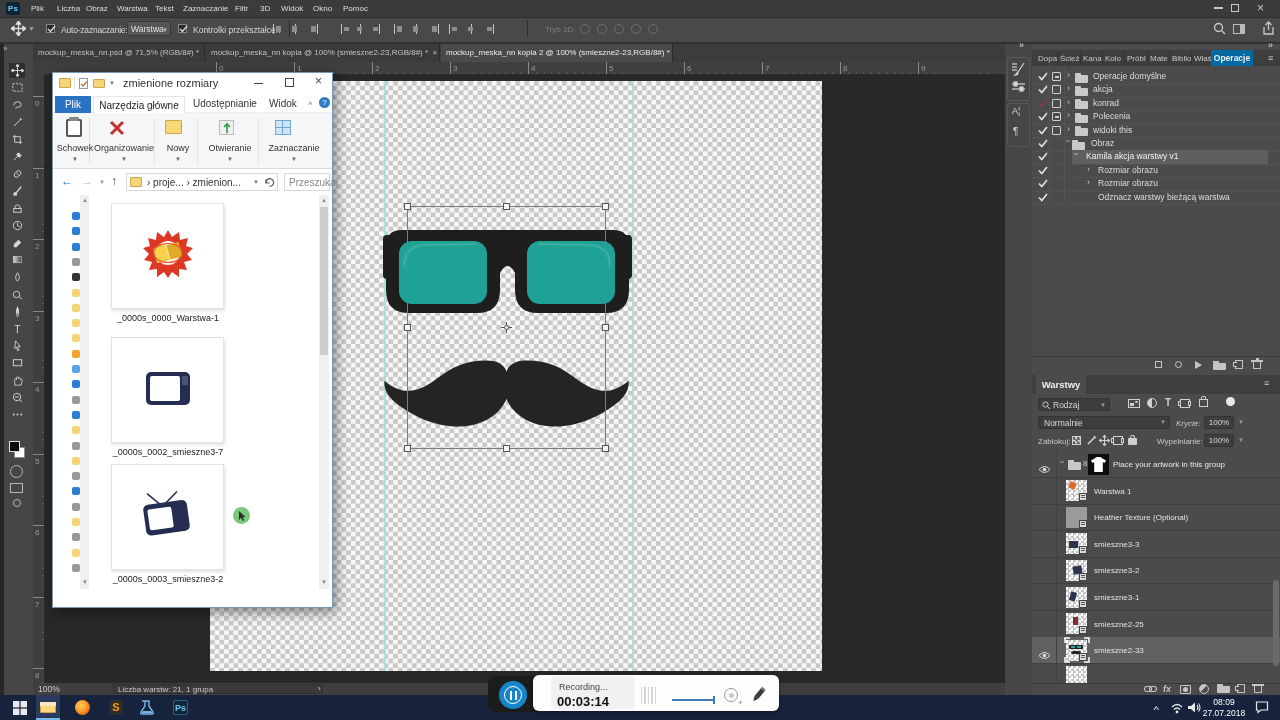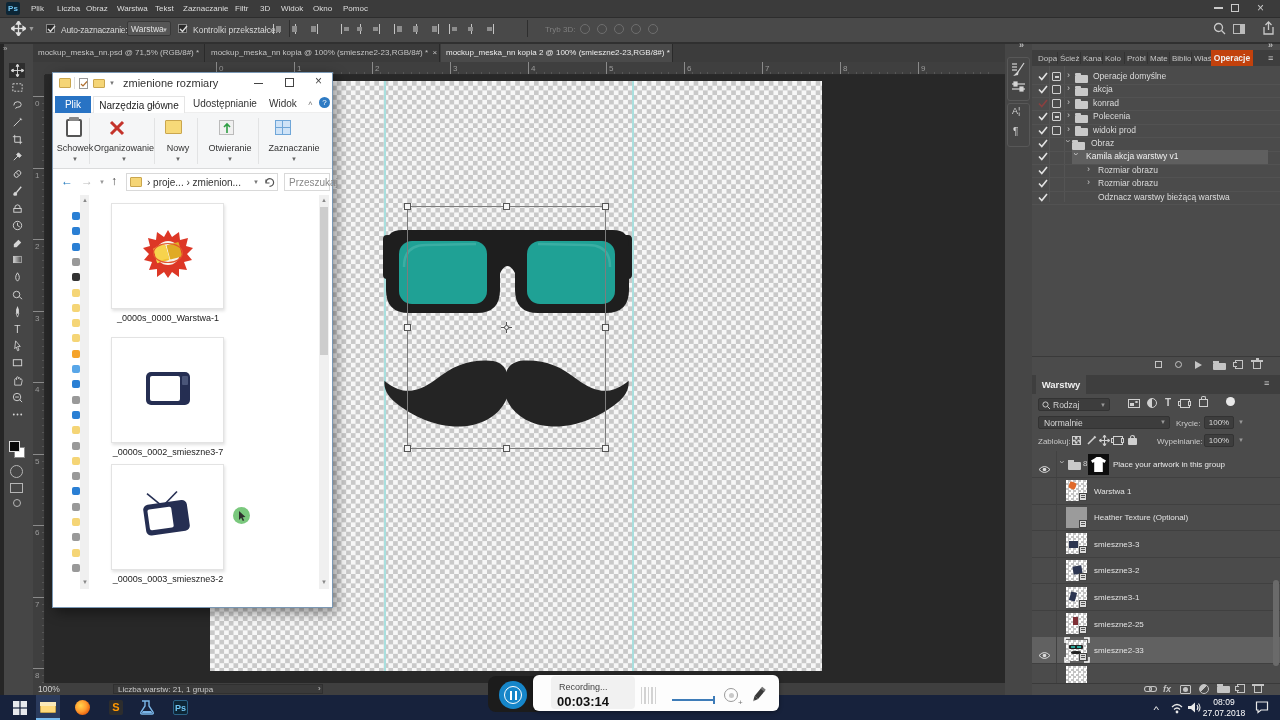--- a/index.html
+++ b/index.html
@@ -674,21 +674,21 @@
     <div class="abs" style="left:1102px;top:52px;width:1px;height:12px;background:#333;"></div>
     <div class="abs" style="left:1127px;top:54px;font-size:8px;color:#c6c6c6;">Próbl</div>
     <div class="abs" style="left:1124px;top:52px;width:1px;height:12px;background:#333;"></div>
     <div class="abs" style="left:1150px;top:54px;font-size:8px;color:#c6c6c6;">Mate</div>
     <div class="abs" style="left:1147px;top:52px;width:1px;height:12px;background:#333;"></div>
     <div class="abs" style="left:1172px;top:54px;font-size:8px;color:#c6c6c6;">Biblio</div>
     <div class="abs" style="left:1169px;top:52px;width:1px;height:12px;background:#333;"></div>
     <div class="abs" style="left:1194px;top:54px;font-size:8px;color:#c6c6c6;">Właś</div>
     <div class="abs" style="left:1191px;top:52px;width:1px;height:12px;background:#333;"></div>
   </div>
-<div class="abs" style="left:1211px;top:50px;width:42px;height:16px;background:#c2410c;color:#efefef;font-size:8.5px;font-weight:bold;line-height:16px;text-align:center;">Operacje</div>
+<div class="abs" style="left:1211px;top:50px;width:42px;height:16px;background:#0369a1;color:#efefef;font-size:8.5px;font-weight:bold;line-height:16px;text-align:center;">Operacje</div>
 <div class="abs" style="left:1268px;top:53px;color:#ccc;font-size:9px;">≡</div>
 <div class="abs" id="actions" style="left:1032px;top:66px;width:248px;height:290px;background:#4b4b4b;font-size:8.5px;color:#dcdcdc;overflow:hidden;">
     <div class="abs" style="left:17px;top:0;width:1px;height:136px;background:#545454;"></div>
     <div class="abs" style="left:32px;top:0;width:1px;height:136px;background:#545454;"></div>
     <div class="abs" style="left:0;top:17.5px;width:248px;height:1px;background:#525252;"></div>
     <div class="abs" style="left:6px;top:6px;"><svg width="10" height="9">
         <polyline points="1,4.5 3.8,7.5 9,1" stroke="#e2e2e2" stroke-width="1.6" fill="none"></polyline>
       </svg></div>
     <div class="abs" style="left:20px;top:6px;width:9px;height:9px;border:1px solid #cfcfcf;border-radius:1px;"></div>
     <div class="abs" style="left:22.5px;top:9.5px;width:4px;height:2px;background:#cfcfcf;"></div>
@@ -725,21 +725,21 @@
     <div class="abs" style="left:43px;top:46.7px;width:6px;height:2.5px;background:#c9c9c9;border-radius:1px 1px 0 0;"></div>
     <div class="abs" style="left:61px;top:45.2px;">Polecenia</div>
     <div class="abs" style="left:0;top:71.1px;width:248px;height:1px;background:#525252;"></div>
     <div class="abs" style="left:6px;top:59.6px;"><svg width="10" height="9">
         <polyline points="1,4.5 3.8,7.5 9,1" stroke="#e2e2e2" stroke-width="1.6" fill="none"></polyline>
       </svg></div>
     <div class="abs" style="left:20px;top:59.6px;width:9px;height:9px;border:1px solid #cfcfcf;border-radius:1px;"></div>
     <div class="abs" style="left:35px;top:57.6px;color:#c9c9c9;font-size:9px;">›</div>
     <div class="abs" style="left:43px;top:62.1px;width:13px;height:8px;background:#c9c9c9;border-radius:1px;"></div>
     <div class="abs" style="left:43px;top:60.1px;width:6px;height:2.5px;background:#c9c9c9;border-radius:1px 1px 0 0;"></div>
-    <div class="abs" style="left:61px;top:58.6px;">widoki prod</div>
+    <div class="abs" style="left:61px;top:58.6px;">widoki this</div>
     <div class="abs" style="left:0;top:84.5px;width:248px;height:1px;background:#525252;"></div>
     <div class="abs" style="left:6px;top:73px;"><svg width="10" height="9">
         <polyline points="1,4.5 3.8,7.5 9,1" stroke="#e2e2e2" stroke-width="1.6" fill="none"></polyline>
       </svg></div>
     <div class="abs" style="left:34px;top:70px;color:#c9c9c9;font-size:9px;transform:rotate(90deg);">›</div>
     <div class="abs" style="left:40px;top:75.5px;width:13px;height:8px;background:#c9c9c9;border-radius:1px;"></div>
     <div class="abs" style="left:40px;top:73.5px;width:6px;height:2.5px;background:#c9c9c9;border-radius:1px 1px 0 0;"></div>
     <div class="abs" style="left:59px;top:72px;">Obraz</div>
     <div class="abs" style="left:0;top:97.9px;width:248px;height:1px;background:#525252;"></div>
     <div class="abs" style="left:40px;top:84.4px;width:196px;height:14px;background:#5f5f5f;"></div>
@@ -800,21 +800,21 @@
     <div class="abs" style="left:1165px;top:397px;color:#d0d0d0;font-size:10px;font-weight:bold;">T</div>
     <div class="abs" style="left:1180px;top:399px;width:10px;height:9px;border:1px solid #d0d0d0;"></div>
     <div class="abs" style="left:1178px;top:401px;width:3px;height:5px;background:#4b4b4b;border:1px solid #d0d0d0;"></div>
     <div class="abs" style="left:1188px;top:401px;width:3px;height:5px;background:#4b4b4b;border:1px solid #d0d0d0;"></div>
     <div class="abs" style="left:1199px;top:399px;width:9px;height:8px;border:1px solid #d0d0d0;"></div>
     <div class="abs" style="left:1201px;top:396px;width:5px;height:4px;border:1px solid #d0d0d0;border-bottom:none;border-radius:2px 2px 0 0;"></div>
   </div>
 <div class="abs" style="left:1226px;top:397px;width:9px;height:9px;background:#e8e8e8;border-radius:50%;"></div>
 <div class="abs" style="left:1038px;top:416px;width:132px;height:13px;background:#3d3d3d;border:1px solid #333;border-radius:2px;color:#d8d8d8;font-size:8.5px;line-height:12px;padding-left:5px;">Normalnie</div>
 <div class="abs" style="left:1160px;top:419px;color:#999;font-size:6px;">▼</div>
-<div class="abs" style="left:1176px;top:418.5px;font-size:8px;color:#c9c9c9;">Krycie:</div>
+<div class="abs" style="left:1176px;top:418.5px;font-size:8px;color:#c9c9c9;font-style:italic;">Krycie:</div>
 <div class="abs" style="left:1204px;top:416px;width:30px;height:13px;background:#3d3d3d;border:1px solid #333;border-radius:2px;color:#d8d8d8;font-size:8px;line-height:12px;text-align:center;">100%</div>
 <div class="abs" style="left:1238px;top:419px;color:#999;font-size:6px;">▼</div>
 <div class="abs" style="left:1038px;top:436.5px;font-size:8px;color:#c9c9c9;">Zablokuj:</div>
 <div class="abs" id="lockicons">
     <div class="abs" style="left:1072px;top:436px;width:9px;height:9px;border:1px solid #d0d0d0;background:repeating-conic-gradient(#d0d0d0 0% 25%, transparent 0% 50%) 0 0/4.5px 4.5px;"></div>
     <svg class="abs" style="left:1086px;top:435px;" width="11" height="11">
       <line x1="2" y1="9" x2="8" y2="3" stroke="#d0d0d0" stroke-width="1.6"></line>
       <line x1="8" y1="3" x2="9.5" y2="1.5" stroke="#d0d0d0" stroke-width="2.2"></line>
     </svg>
     <svg class="abs" style="left:1099px;top:435px;" width="11" height="11" viewBox="0 0 14 14">

